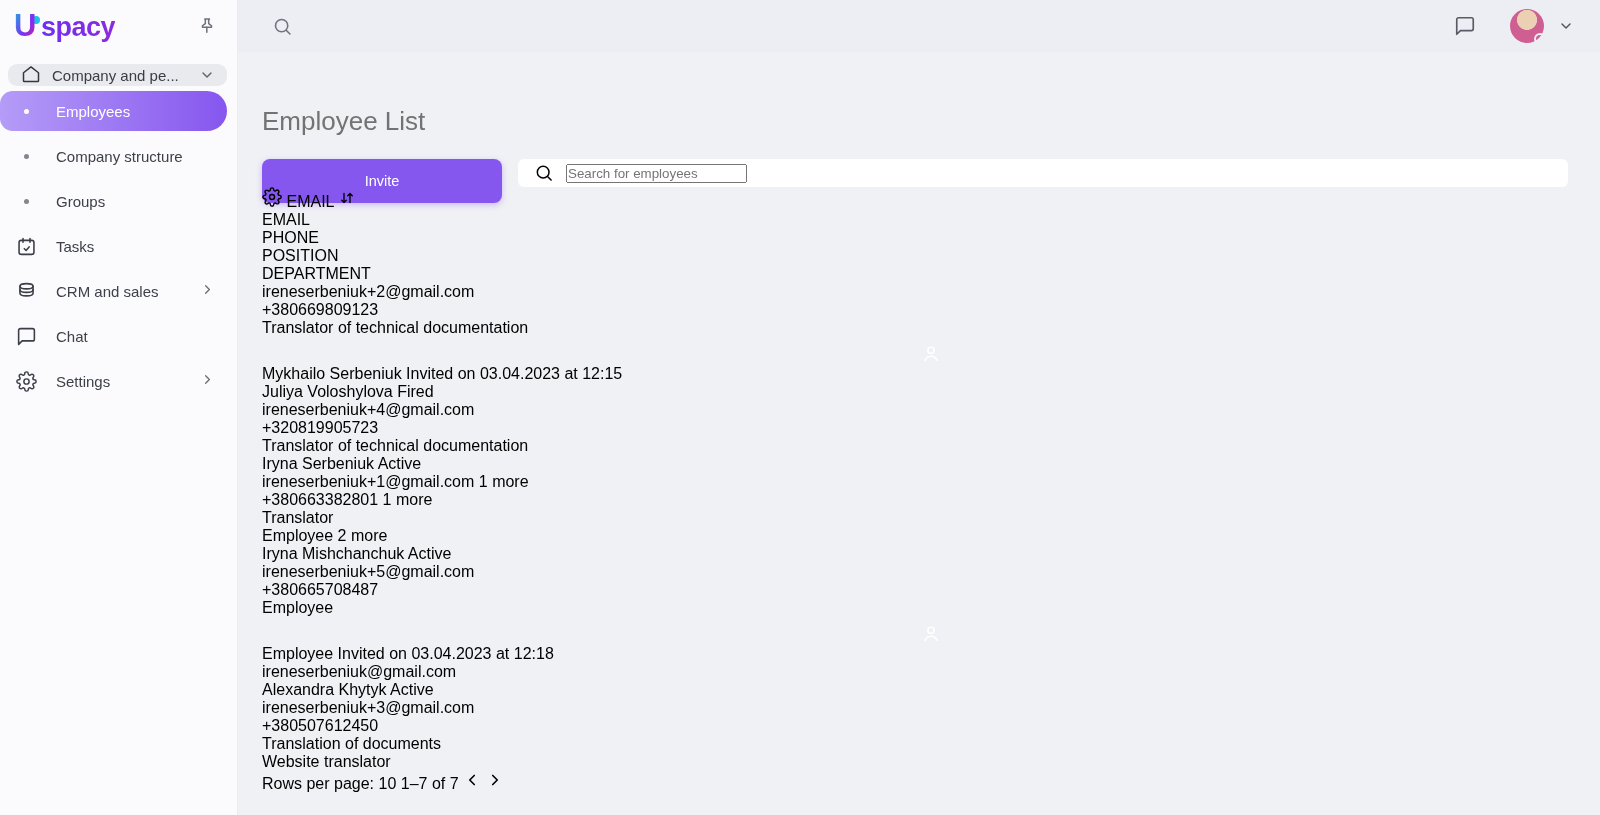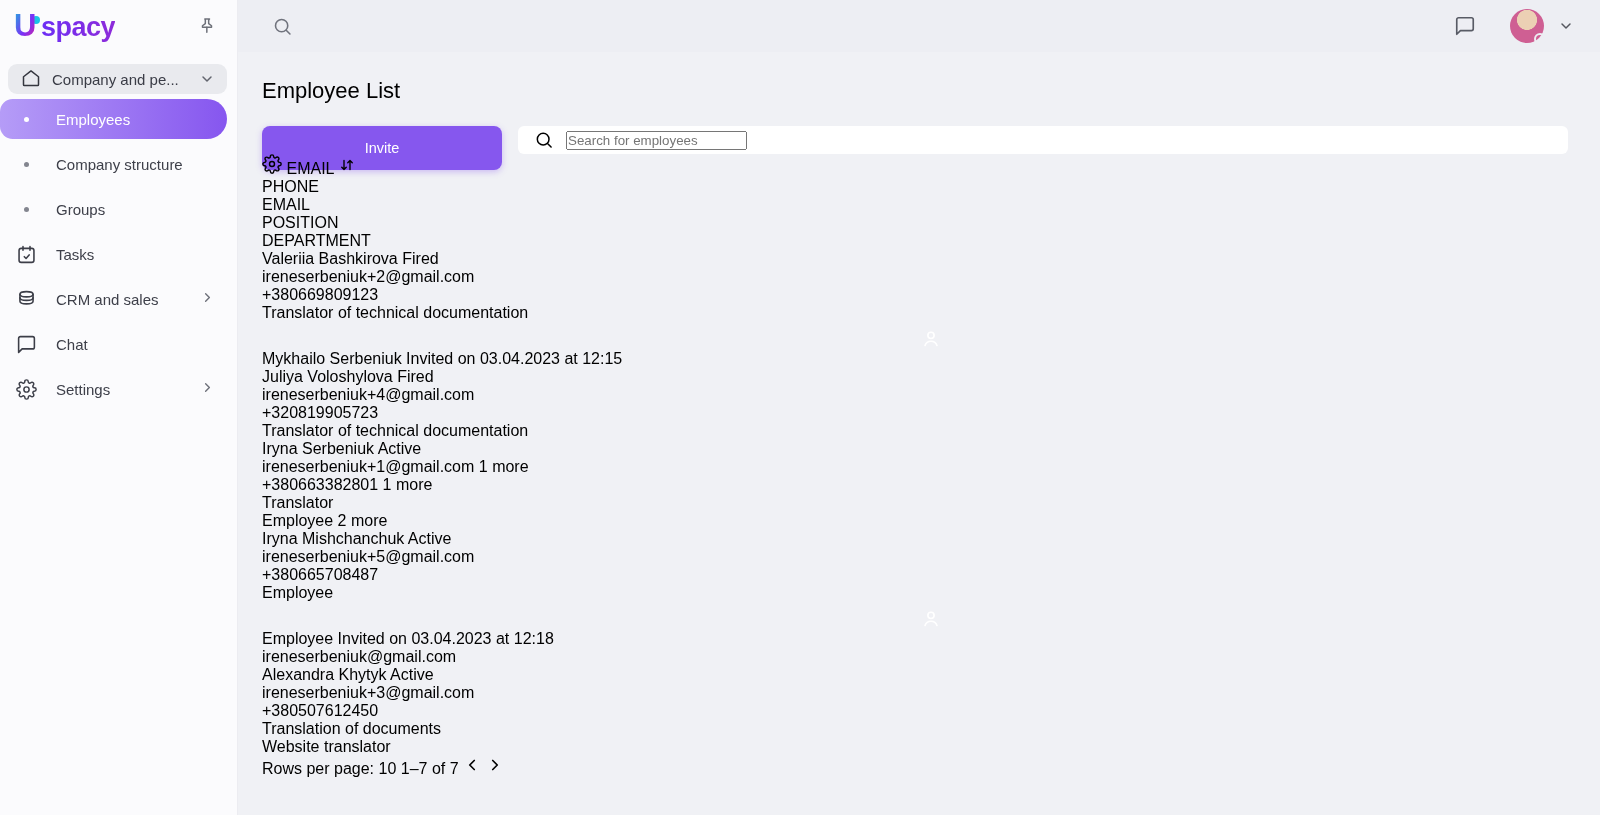--- a/index.html
+++ b/index.html
@@ -12,21 +12,21 @@
   .sidebar-top { height:52px; display:flex; align-items:center; justify-content:space-between; padding:0 18px 0 14px; }
   .logo { display:flex; align-items:baseline; font-weight:bold; font-size:27px; letter-spacing:-0.5px; }
   .logo-u { background:linear-gradient(120deg,#2b9fe0 10%,#7b2ff7 55%,#d6219c 95%);
     -webkit-background-clip:text; background-clip:text; color:transparent; font-size:31px; position:relative; }
   .logo-dot { width:8px; height:8px; border-radius:50%; background:#19c3e6; display:inline-block; margin:0 1px 12px -4px; align-self:center; }
   .logo-rest { background:linear-gradient(90deg,#6d2ef5,#8d2bd9);
     -webkit-background-clip:text; background-clip:text; color:transparent; }
   .pin-btn { width:24px; height:24px; color:#6d7079; display:flex; align-items:center; justify-content:center; cursor:pointer; }
 
   .menu { padding:12px 10px 0 0; }
-  .menu-group { margin-left:8px; height:30px; background:#e9eaee; border-radius:9px; display:flex; align-items:center;
+  .menu-group { margin-left:8px; height:22px; background:#e9eaee; border-radius:9px; display:flex; align-items:center;
     padding:0 12px 0 13px; color:#3a3c46; font-size:15px; cursor:pointer; }
   .menu-group .lbl { margin-left:11px; flex:1; white-space:nowrap; overflow:hidden; }
   .item { height:40px; display:flex; align-items:center; margin:5px 0 5px 8px; padding:0 12px 0 6px; color:#3e404a; font-size:15px; cursor:pointer; border-radius:9px;gap:7px; }
   .item .ico { width:24px; display:flex; justify-content:center; color:#3c3e48; }
   .item .lbl { margin-left:11px; flex:1; }
   .item .chev { color:#6d7079; }
   .bullet { width:24px; display:flex; justify-content:center; }
   .bullet i { width:5px; height:5px; border-radius:50%; background:#83858f; }
   .item.active { margin-left:0; background:linear-gradient(90deg,#b59cf7 0%,#8656ef 100%);
     border-radius:14px 22px 22px 14px; color:#fff; padding-left:14px; }
@@ -39,21 +39,21 @@
   .topbar .spacer { flex:1; }
   .topbar .chat-ico { color:#585b65; cursor:pointer; display:flex; margin-right:34px; }
   .profile { display:flex; align-items:center; gap:14px; cursor:pointer; }
   .tb-avatar { width:34px; height:34px; border-radius:50%; position:relative;
     background:radial-gradient(circle at 50% 32%, #ecd0b4 0 34%, #cf5f93 36%); }
   .tb-avatar .dot { position:absolute; right:-2px; bottom:-2px; width:12px; height:12px; border-radius:50%; border:2px solid #edeef3; }
   .chev-down { color:#55575f; display:flex; }
 
   
   .content { flex:1; background:#f0f1f5; padding:26px 0 0 24px; position:relative; min-width:0; }
-  .page-title { font-size:22px; font-weight:500; color:#000000; }
+  .page-title { font-size:26px; font-weight:500; color:#737373;margin-top:28px; }
   .controls { display:flex; gap:16px; margin:22px 32px 0 0; height:28px; }
   .invite-btn { width:240px; height:44px; background:#8657ee; color:#fff; font-size:14.5px; border:none; border-radius:8px;
     cursor:pointer; font-family:inherit; box-shadow:0 2px 6px rgba(134,87,238,.35); }
   .search-box { flex:1; background:#fff; border-radius:6px; display:flex; align-items:center; padding:12px 16px; gap:12px; }
   .search-box .ico { color:#85889" ; color:#85888f; display:flex; }
   .search-box input { border:none; outline:none; flex:1; font-size:15px; color:#3d3f49; font-family:inherit; background:transparent; }
   .search-box input::placeholder { color:#8f919b; }
 
   /* ================= TABLE CARD ================= */
   .card { margin-top:18px; width:1338px; height:608px; background:#fff; border-radius:12px; position:relative; overflow:hidden; }
@@ -262,38 +262,28 @@
                 </svg>
             </span>
             <span class="htext">EMAIL</span>
             <span class="sort">
               <svg width="18" height="18" viewBox="0 0 24 24" fill="none" stroke="currentColor" stroke-width="1.8" stroke-linecap="round" stroke-linejoin="round">
                   <path d="M8 6v12m0 0-3-3m3 3 3-3"></path>
                   <path d="M16 18V6m0 0-3 3m3-3 3 3"></path>
                 </svg>
             </span>
           </div>
+          <div class="hcell c-email">EMAIL</div>
           <div class="hcell c-phone">PHONE</div>
-          <div class="hcell c-email">EMAIL</div>
           <div class="hcell c-position">POSITION</div>
           <div class="hcell c-department">DEPARTMENT</div>
         </div>
 
         <div class="rows">
   <div class="trow">
-    <div class="cell c-user">
-      <span class="checkbox"></span>
-      <span class="avatar" style="background: radial-gradient(circle at 50% 32%, rgb(236, 208, 180) 0px, rgb(236, 208, 180) 34%, rgb(125, 117, 109) 36%);">
-        
-      <span class="sdot fired"></span></span>
-      <span class="who">
-        <span class="name">Valeriia Bashkirova</span>
-        <span class="status">Fired</span>
-      </span>
-    </div>
     <div class="cell c-email">
       <span class="val">ireneserbeniuk+2@gmail.com</span>
       
     </div>
     <div class="cell c-phone">
       <span class="val">+380669809123</span>
       
     </div>
     <div class="cell c-position">
       <span class="val">Translator of technical documentation</span>

